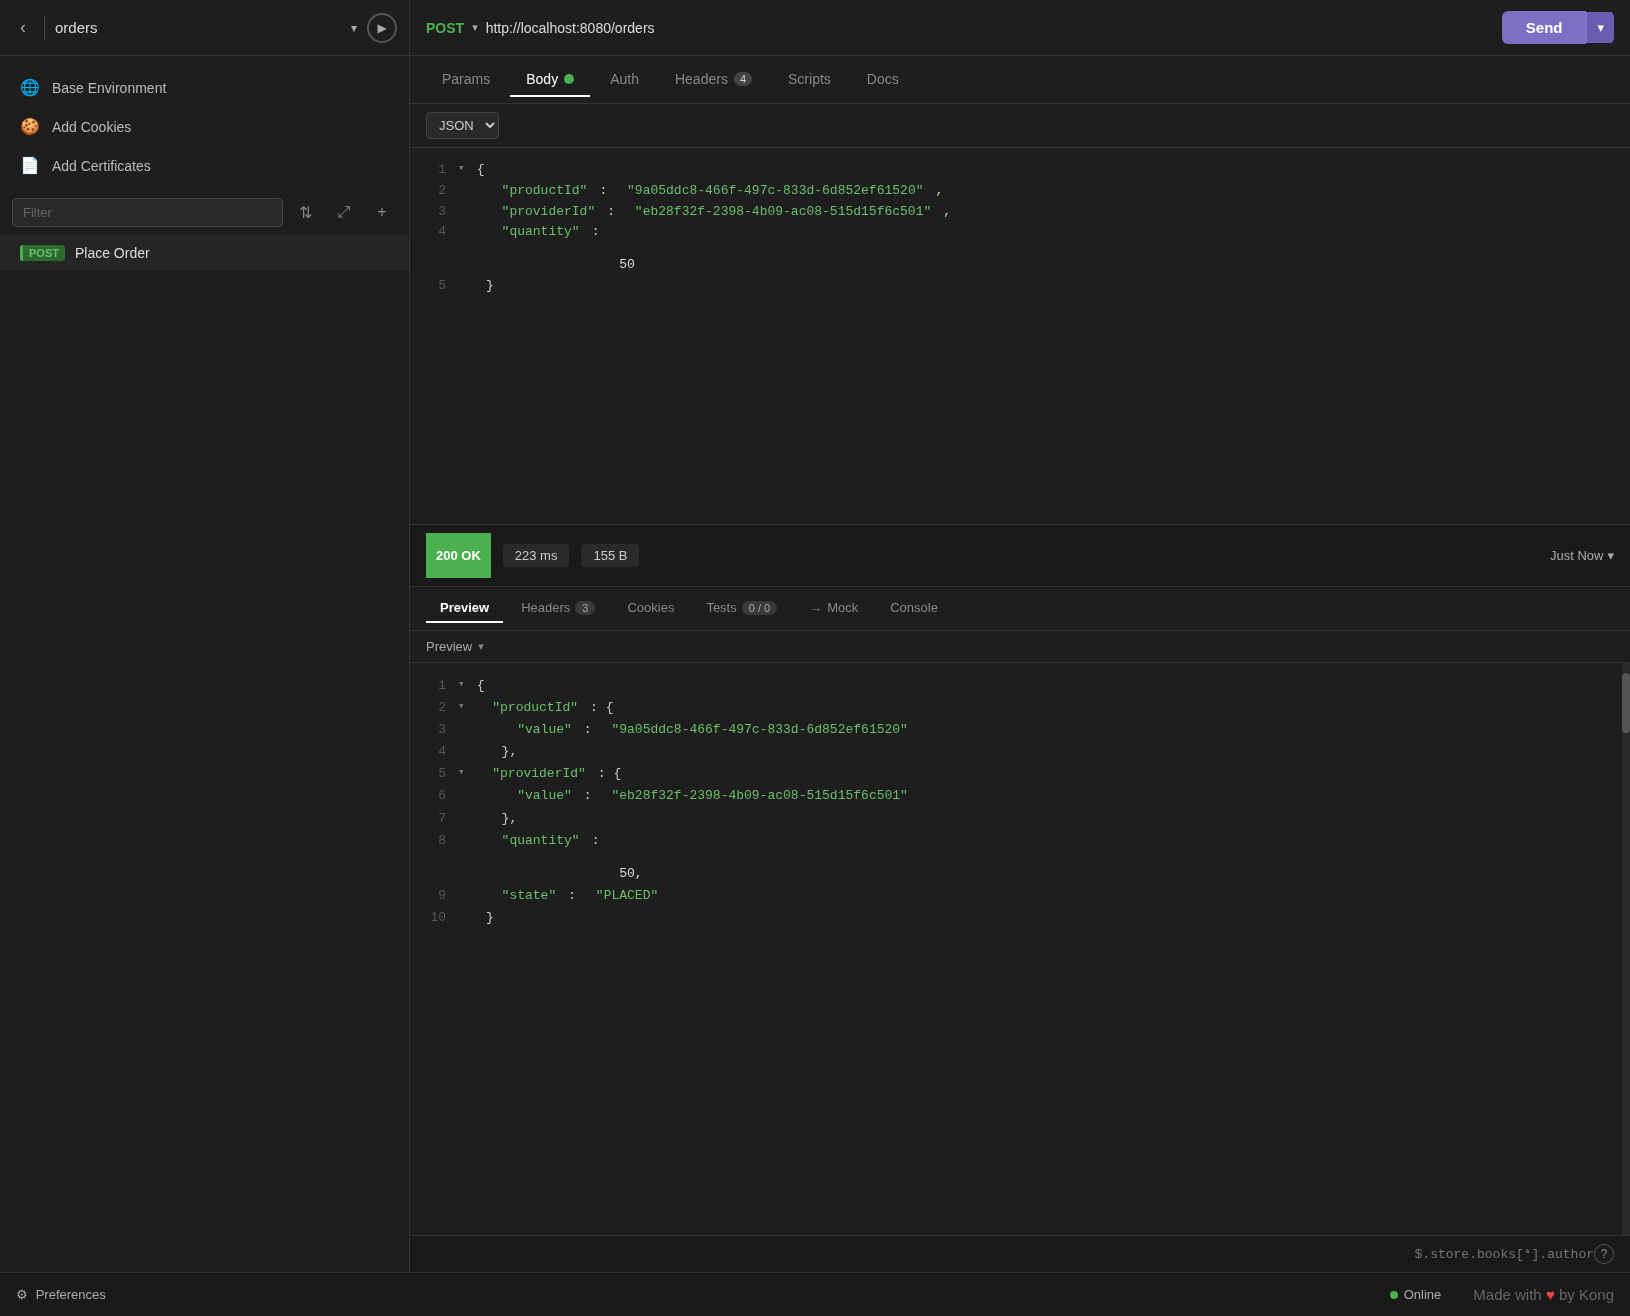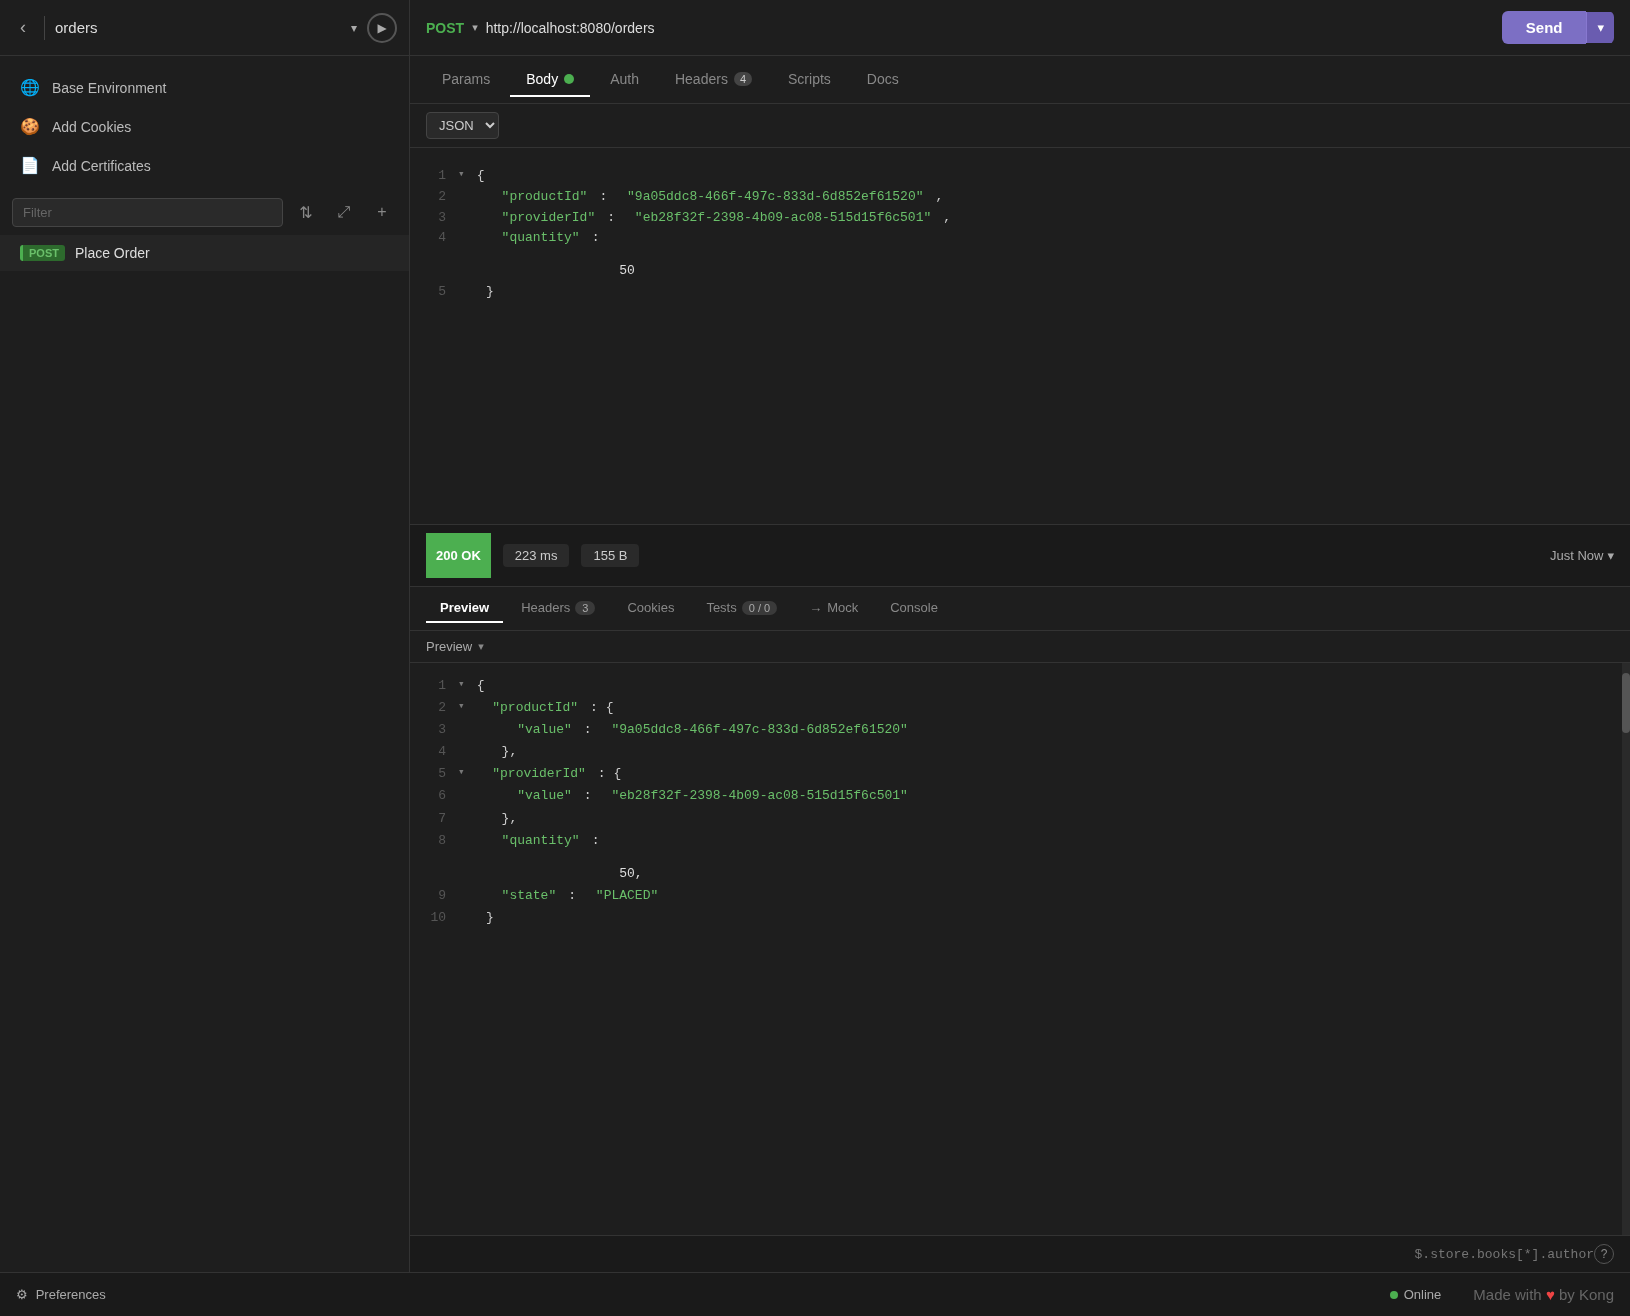--- a/index.html
+++ b/index.html
@@ -245,21 +245,20 @@
       border-radius: 50%;
       background: #4caf50;
     }
 
     
     .body-section {
       flex: 1;
       display: flex;
       flex-direction: column;
       overflow: hidden;
-      gap: 6px;
     }
 
     
     .json-toolbar {
       display: flex;
       align-items: center;
       padding: 8px 16px;
       border-bottom: 1px solid #333;
       gap: 8px;
       flex-shrink: 0;

